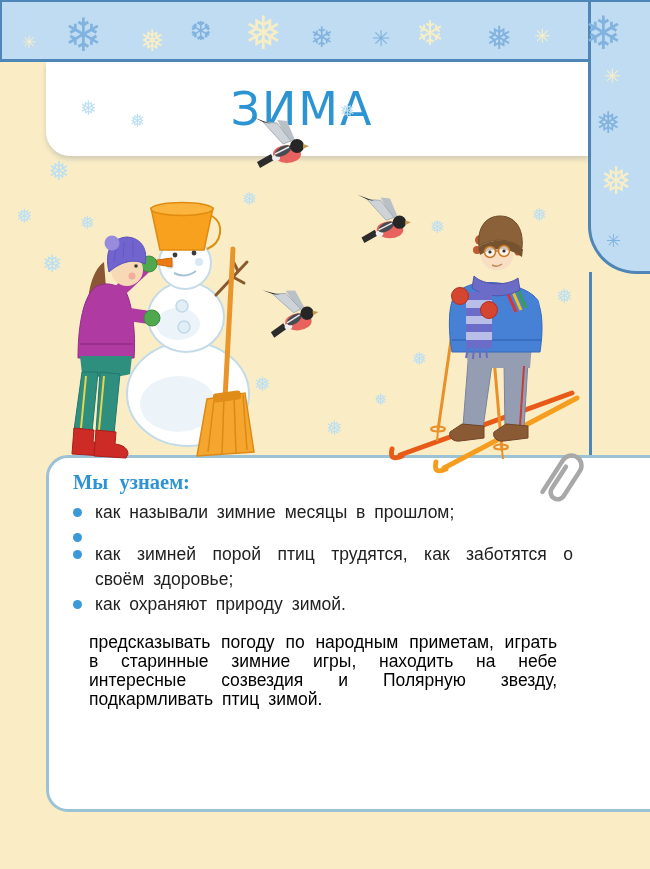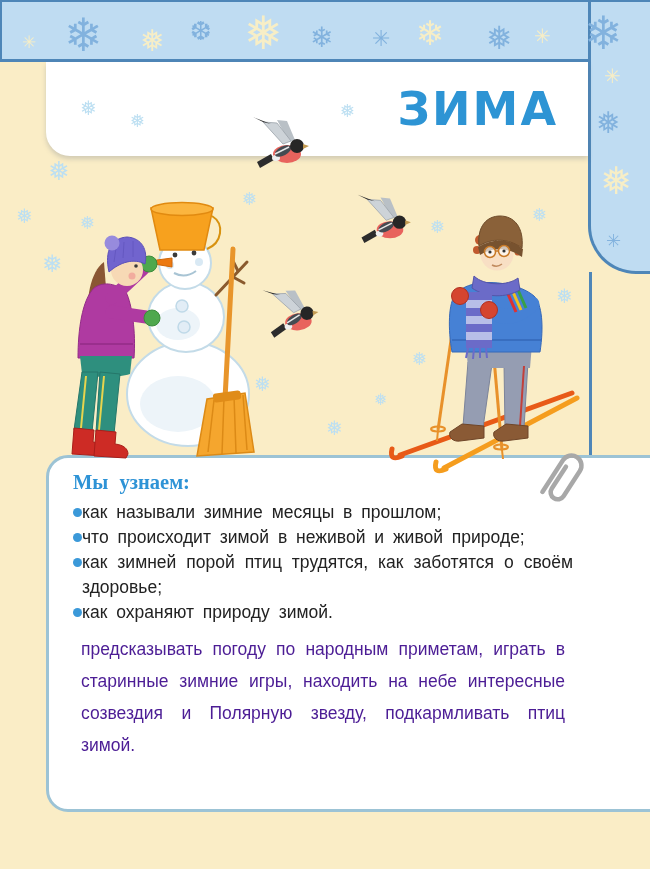--- a/index.html
+++ b/index.html
@@ -22,42 +22,42 @@
   }
   .divider { position:absolute; left:589px; top:272px; width:3px; height:185px; background:#4E86B8; }
 
   
   .header-box {
     position:absolute; left:46px; top:62px; width:542px; height:94px;
     background:#FFFFFF; border-bottom-left-radius:24px;
     box-shadow:0 3px 5px rgba(100,110,130,.28);
   }
   .title {
-    line-height:94px; text-align:right; padding-right:30px;
-    font-size:46px; font-weight:bold; color:#2D94D4; letter-spacing:2px;
+    line-height:94px; text-align:center; padding-right:30px;
+    font-size:46px; font-weight:normal; color:#2D94D4; letter-spacing:2px;
     font-family:"DejaVu Sans", sans-serif;
   }
 
   
   .content-box {
     position:absolute; left:46px; top:455px; width:614px; height:357px;
     background:#FFFFFF; box-sizing:border-box;
     border:3px solid #9CC3D5; border-radius:22px 0 0 22px;
   }
   .content-inner { position:relative; z-index:3; padding:13px 84px 0 24px; }
   .blue-heading {
     font-size:20.5px; font-weight:bold; color:#2E93D6;
     word-spacing:6px; margin:0 0 6px 0;font-family:Liberation Serif, serif;
   }
   .second { margin-top:8px; margin-bottom:6px; }
   .items { margin:0; padding:0; list-style:none; }
-  .items li { display:flex; }
+  .items li { display:flex; gap:13px; }
   .dot { flex:0 0 auto; width:9px; height:9px; border-radius:50%; background:#3B99D9; margin-top:8px; }
   .li-text { font-size:17.5px; line-height:25px; color:#222; text-align:justify; word-spacing:4px; }
-  .para { font-size:17.5px; line-height:32px; color:#4c1d95; text-align:justify; word-spacing:4px; margin:8px; }
+  .para { font-size:17.5px; line-height:19px; color:#000000; text-align:justify; word-spacing:4px; margin:16px; }
 
   
   .scene { position:absolute; left:0; top:0; z-index:2; pointer-events:none; }
 
   
   .sf { position:absolute; z-index:2; line-height:1; pointer-events:none;
         font-family:"DejaVu Sans", sans-serif; font-style:normal; }
   .g1::before { content:"❄"; }
   .g2::before { content:"❅"; }
   .g3::before { content:"❆"; }
@@ -115,21 +115,20 @@
   <div class="content-box">
     <div class="content-inner">
       <h2 class="blue-heading">Мы  узнаем:</h2>
       <ul class="items">
         <li>
           <span class="dot"></span>
           <span class="li-text">как  называли  зимние  месяцы  в  прошлом;</span>
         </li>
         <li>
           <span class="dot"></span>
-          <span class="li-text">что  происходит  зимой  в  неживой  и  живой  природе;</span>
         </li>
         <li>
           <span class="dot"></span>
           <span class="li-text">как  зимней  порой  птиц  трудятся,  как  заботятся о  своём  здоровье;</span>
         </li>
         <li>
           <span class="dot"></span>
           <span class="li-text">как  охраняют  природу  зимой.</span>
         </li>
       </ul>

